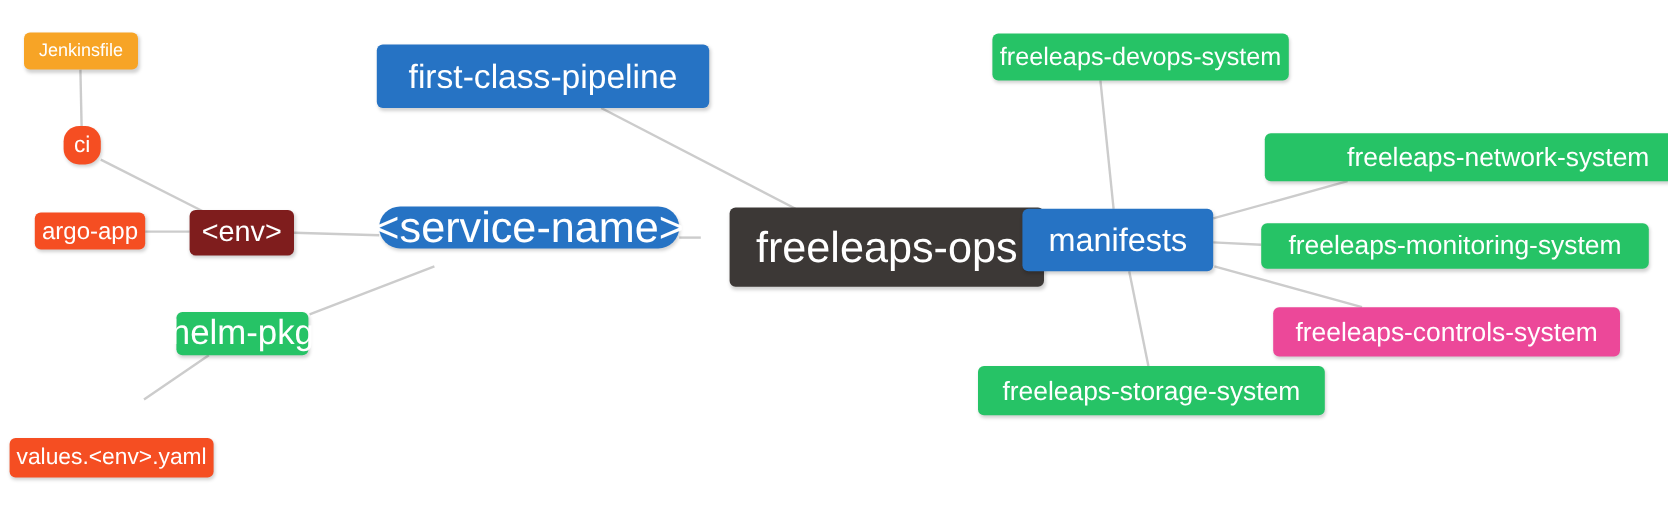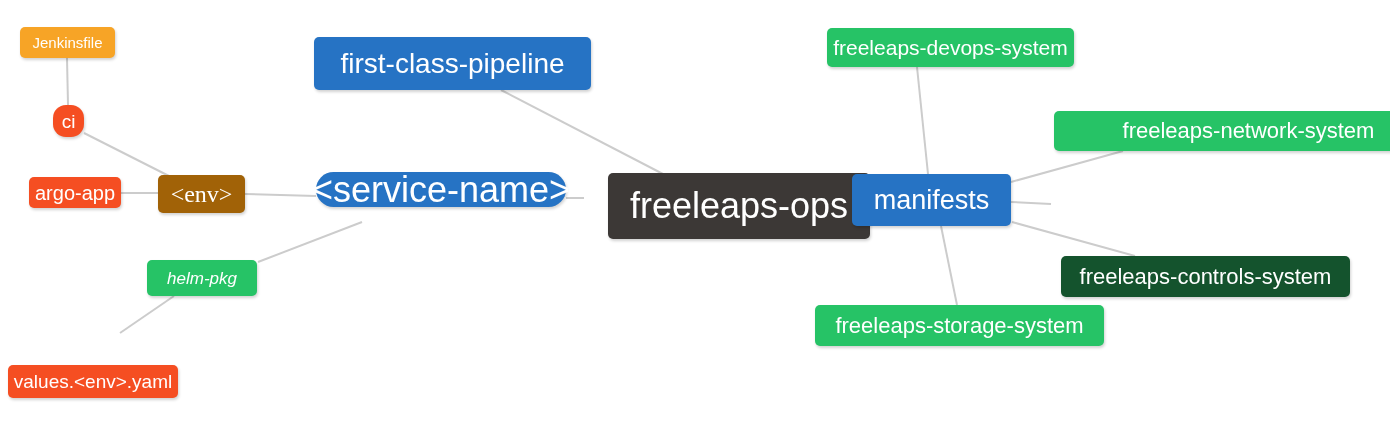--- a/index.html
+++ b/index.html
@@ -28,21 +28,21 @@
     box-shadow: 1px 2px 3px rgba(0,0,0,0.18);
     white-space: nowrap;
     cursor: default;
     line-height: 1;
   }
   
   #n-jenkinsfile { left: 20px;  top: 27px;  width: 95px;  height: 31px; font-size: 15px; }
   #n-ci          { left: 53px;  top: 105px; width: 31px;  height: 32px; font-size: 19px; border-radius: 13px; }
   #n-argo        { left: 29px;  top: 177px; width: 92px;  height: 31px; font-size: 20px; }
   #n-env         { left: 158px; top: 175px; width: 87px;  height: 38px; font-size: 24px; }
-  #n-helm        { left: 147px; top: 260px; width: 110px; height: 36px; font-size: 17px; font-style: italic; }
+  #n-helm        { left: 147px; top: 260px; width: 110px; height: 36px; font-size: 29px; }
   #n-values      { left: 8px;   top: 333px; width: 170px; height: 33px; font-size: 19px; margin-top: 32px; }
   #n-fcp         { left: 314px; top: 37px;  width: 277px; height: 53px; font-size: 28px; }
   #n-service     { left: 316px; top: 172px; width: 250px; height: 35px; font-size: 36px; border-radius: 21px; }
   #n-ops         { left: 584px; top: 173px; width: 262px; height: 66px; font-size: 36px; margin-left: 24px; }
   #n-manifests   { left: 852px; top: 174px; width: 159px; height: 52px; font-size: 27px; }
   #n-devops      { left: 795px; top: 28px;  width: 247px; height: 39px; font-size: 21px; margin-left: 32px; }
   #n-network     { left: 1054px;top: 111px; width: 293px; height: 40px; font-size: 22px; padding-left: 48px; }
   #n-monitoring  { left: 1051px;top: 186px; width: 323px; height: 38px; font-size: 22px; }
   #n-controls    { left: 1061px;top: 256px; width: 289px; height: 41px; font-size: 22px; }
   #n-storage     { left: 815px; top: 305px; width: 289px; height: 41px; font-size: 22px; }
@@ -65,25 +65,26 @@
     <line x1="917" y1="67" x2="928" y2="174" stroke="#cccccc"></line>
     <line x1="1011" y1="182" x2="1123" y2="151" stroke="#cccccc"></line>
     <line x1="1011" y1="202" x2="1051" y2="204" stroke="#cccccc"></line>
     <line x1="1012" y1="222" x2="1135" y2="256" stroke="#cccccc"></line>
     <line x1="941" y1="226" x2="957" y2="305" stroke="#cccccc"></line>
   </svg>
 
   <div class="node" id="n-jenkinsfile" style="background: rgb(247, 164, 38); color: rgb(255, 255, 255);">Jenkinsfile</div>
   <div class="node" id="n-ci" style="background: rgb(245, 78, 34); color: rgb(255, 255, 255);">ci</div>
   <div class="node" id="n-argo" style="background: rgb(245, 78, 34); color: rgb(255, 255, 255);">argo-app</div>
-  <div class="node" id="n-env" style="background: #a16207; color: rgb(255, 255, 255); font-family: Liberation Serif, serif;">&lt;env&gt;</div>
+  <div class="node" id="n-env" style="background: #7f1d1d; color: rgb(255, 255, 255);">&lt;env&gt;</div>
   <div class="node" id="n-helm" style="background: rgb(38, 195, 102); color: rgb(255, 255, 255);">helm-pkg</div>
   <div class="node" id="n-values" style="background: rgb(245, 78, 34); color: rgb(255, 255, 255);">values.&lt;env&gt;.yaml</div>
   <div class="node" id="n-fcp" style="background: rgb(38, 115, 196); color: rgb(255, 255, 255);">first-class-pipeline</div>
   <div class="node" id="n-service" style="background: rgb(38, 115, 196); color: rgb(255, 255, 255);">&lt;service-name&gt;</div>
   <div class="node" id="n-ops" style="background: rgb(60, 56, 54); color: rgb(255, 255, 255);">freeleaps-ops</div>
   <div class="node" id="n-manifests" style="background: rgb(38, 115, 196); color: rgb(255, 255, 255);">manifests</div>
   <div class="node" id="n-devops" style="background: rgb(38, 195, 102); color: rgb(255, 255, 255);">freeleaps-devops-system</div>
   <div class="node" id="n-network" style="background: rgb(38, 195, 102); color: rgb(255, 255, 255);">freeleaps-network-system</div>
-  <div class="node" id="n-controls" style="background: #14532d; color: rgb(255, 255, 255);">freeleaps-controls-system</div>
+  <div class="node" id="n-monitoring" style="background: rgb(38, 195, 102); color: rgb(255, 255, 255);">freeleaps-monitoring-system</div>
+  <div class="node" id="n-controls" style="background: #ec4899; color: rgb(255, 255, 255);">freeleaps-controls-system</div>
   <div class="node" id="n-storage" style="background: rgb(38, 195, 102); color: rgb(255, 255, 255);">freeleaps-storage-system</div>
 
 </div>
 
 </body></html>

